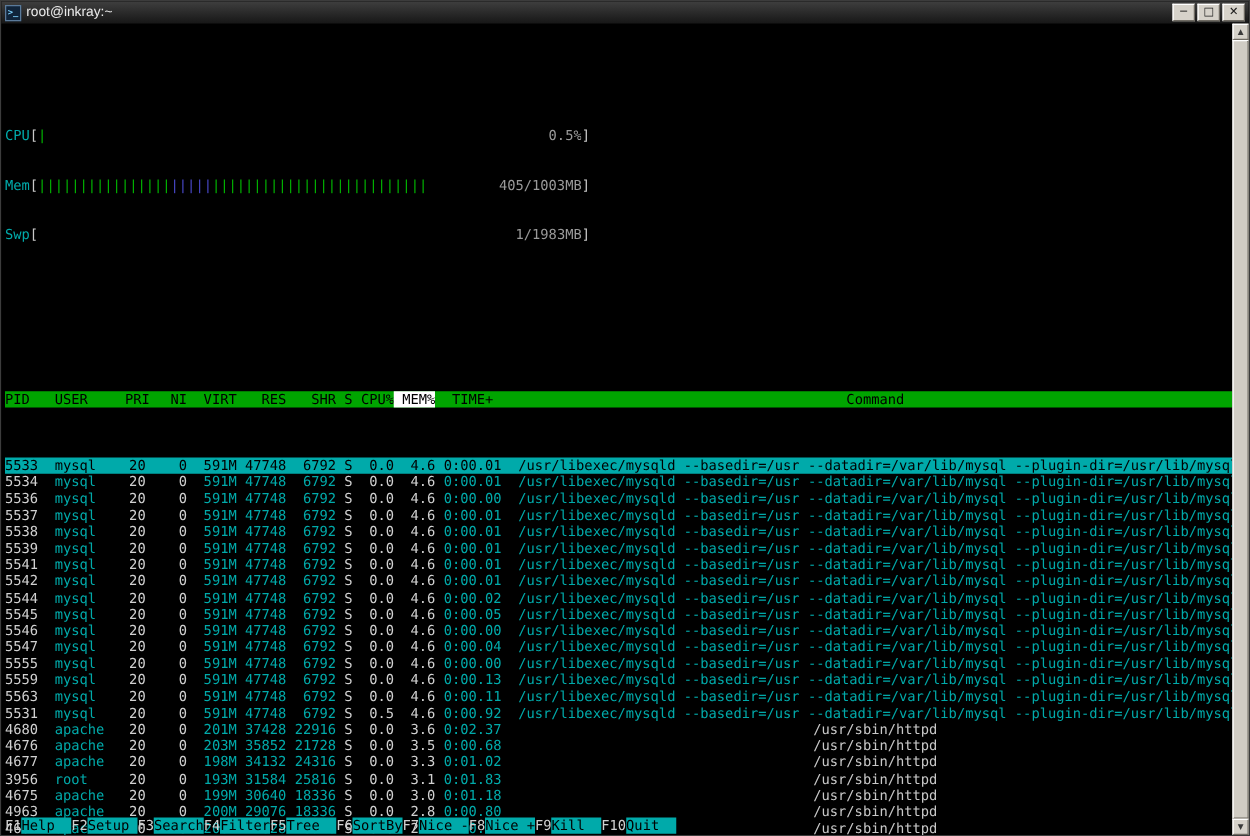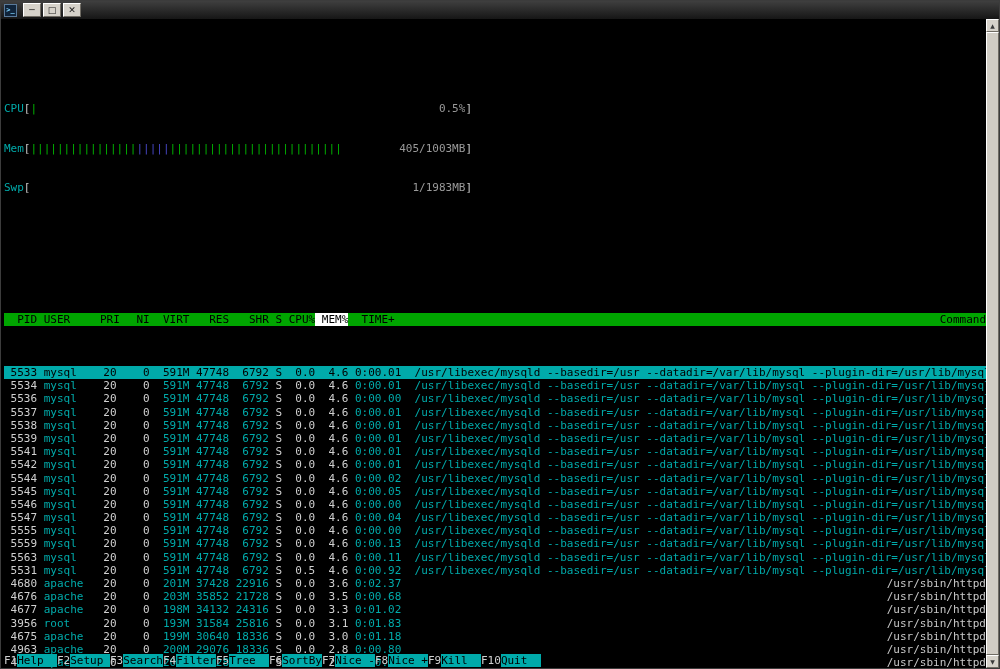--- a/index.html
+++ b/index.html
@@ -34,32 +34,32 @@
   .stat-val{color:#c8c8c8}
   .stat-running{color:#00b400}
   .load-dim{color:#8a8a8a}
   .uptime-val{color:#00cccc}
   .spacer{height:13.2px}
   
   .header-row{display:flex;height:13.2px;background:#00a500;color:#000}
   .header-row span{color:#000}
   .header-row .sort{background:#ffffff}
   .row{display:flex;height:13.2px}
-  .c-pid{width:5ch;text-align:right;color:#d0d0d0}
+  .c-pid{width:5ch;color:#d0d0d0}
   .c-user{width:8ch;margin-left:1ch;text-align:left;color:#00aaaa}
   .c-pri{width:4ch;text-align:center;color:#d0d0d0}
   .c-ni{width:4ch;text-align:right;color:#d0d0d0}
   .c-virt{width:6ch;text-align:right;color:#00aaaa}
   .c-res{width:6ch;text-align:right;color:#00aaaa}
   .c-shr{width:6ch;text-align:right;color:#00aaaa}
   .c-s{width:2ch;text-align:right;color:#d0d0d0}
   .c-cpu{width:5ch;text-align:right;color:#d0d0d0}
   .c-mem{width:5ch;text-align:right;color:#d0d0d0}
   .c-time{width:9ch;text-align:center;color:#00aaaa}
-  .c-cmd{flex:1;margin-left:1ch;text-align:right;color:#c8c8c8;overflow:hidden;white-space:pre}
+  .c-cmd{flex:1;margin-left:1ch;text-align:center;color:#c8c8c8;overflow:hidden;white-space:pre}
   .row.thread .c-cmd{color:#00aaaa}
   .row.selected{background:#00aaaa}
   .row.selected span{color:#000 !important}
   
   .fkeys{position:absolute;left:3px;bottom:1px;display:flex;height:13.2px}
   .fitem{display:flex}
   .fkey{color:#d0d0d0}
   .flabel{background:#00aaaa;color:#000;white-space:pre}
   
   .scrollbar{position:absolute;top:18px;right:0;bottom:0;width:13px;background:#d4d0c8}
@@ -71,20 +71,21 @@
   .sb-thumb{position:absolute;left:0;top:13px;bottom:13px;width:13px;background:#d0ccc4;
     border:1px solid;border-color:#ffffff #6f6b63 #6f6b63 #ffffff}
 </style>
 </head>
 <body>
 
 <div class="window">
 
   <div class="titlebar">
     <span class="win-icon">&gt;_</span>
+    <span class="title-text">root@inkray:~</span>
     <span class="controls">
       <span class="tbtn">─</span>
       <span class="tbtn">□</span>
       <span class="tbtn">✕</span>
     </span>
   </div>
 
   <div class="term">
 
     <div class="top">

